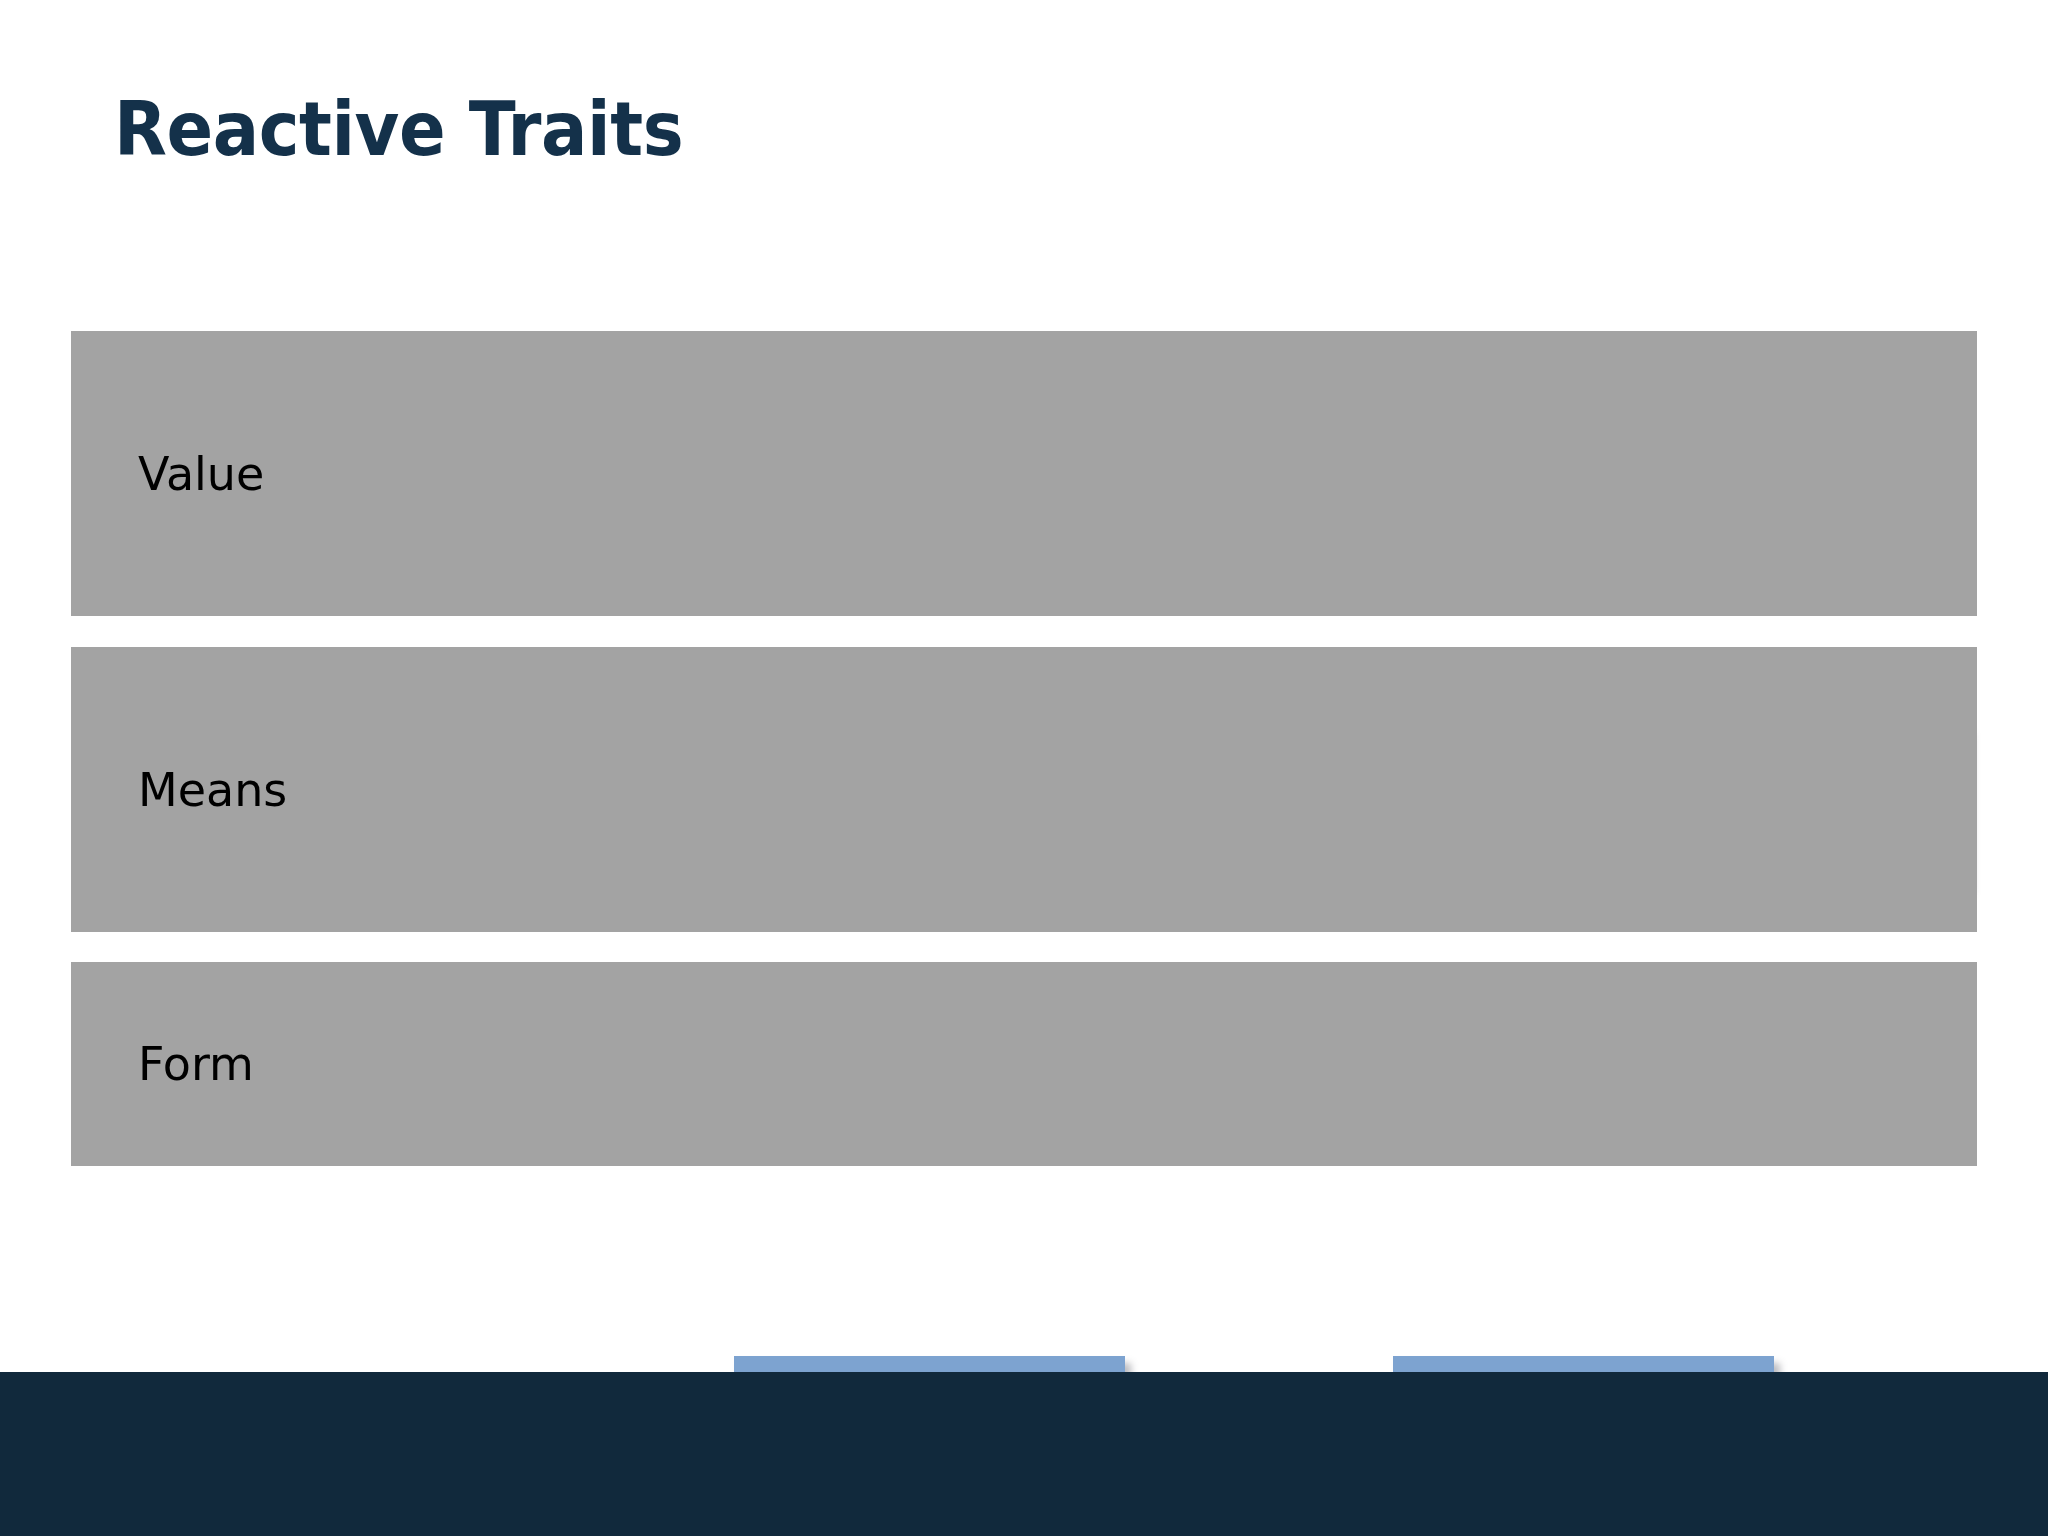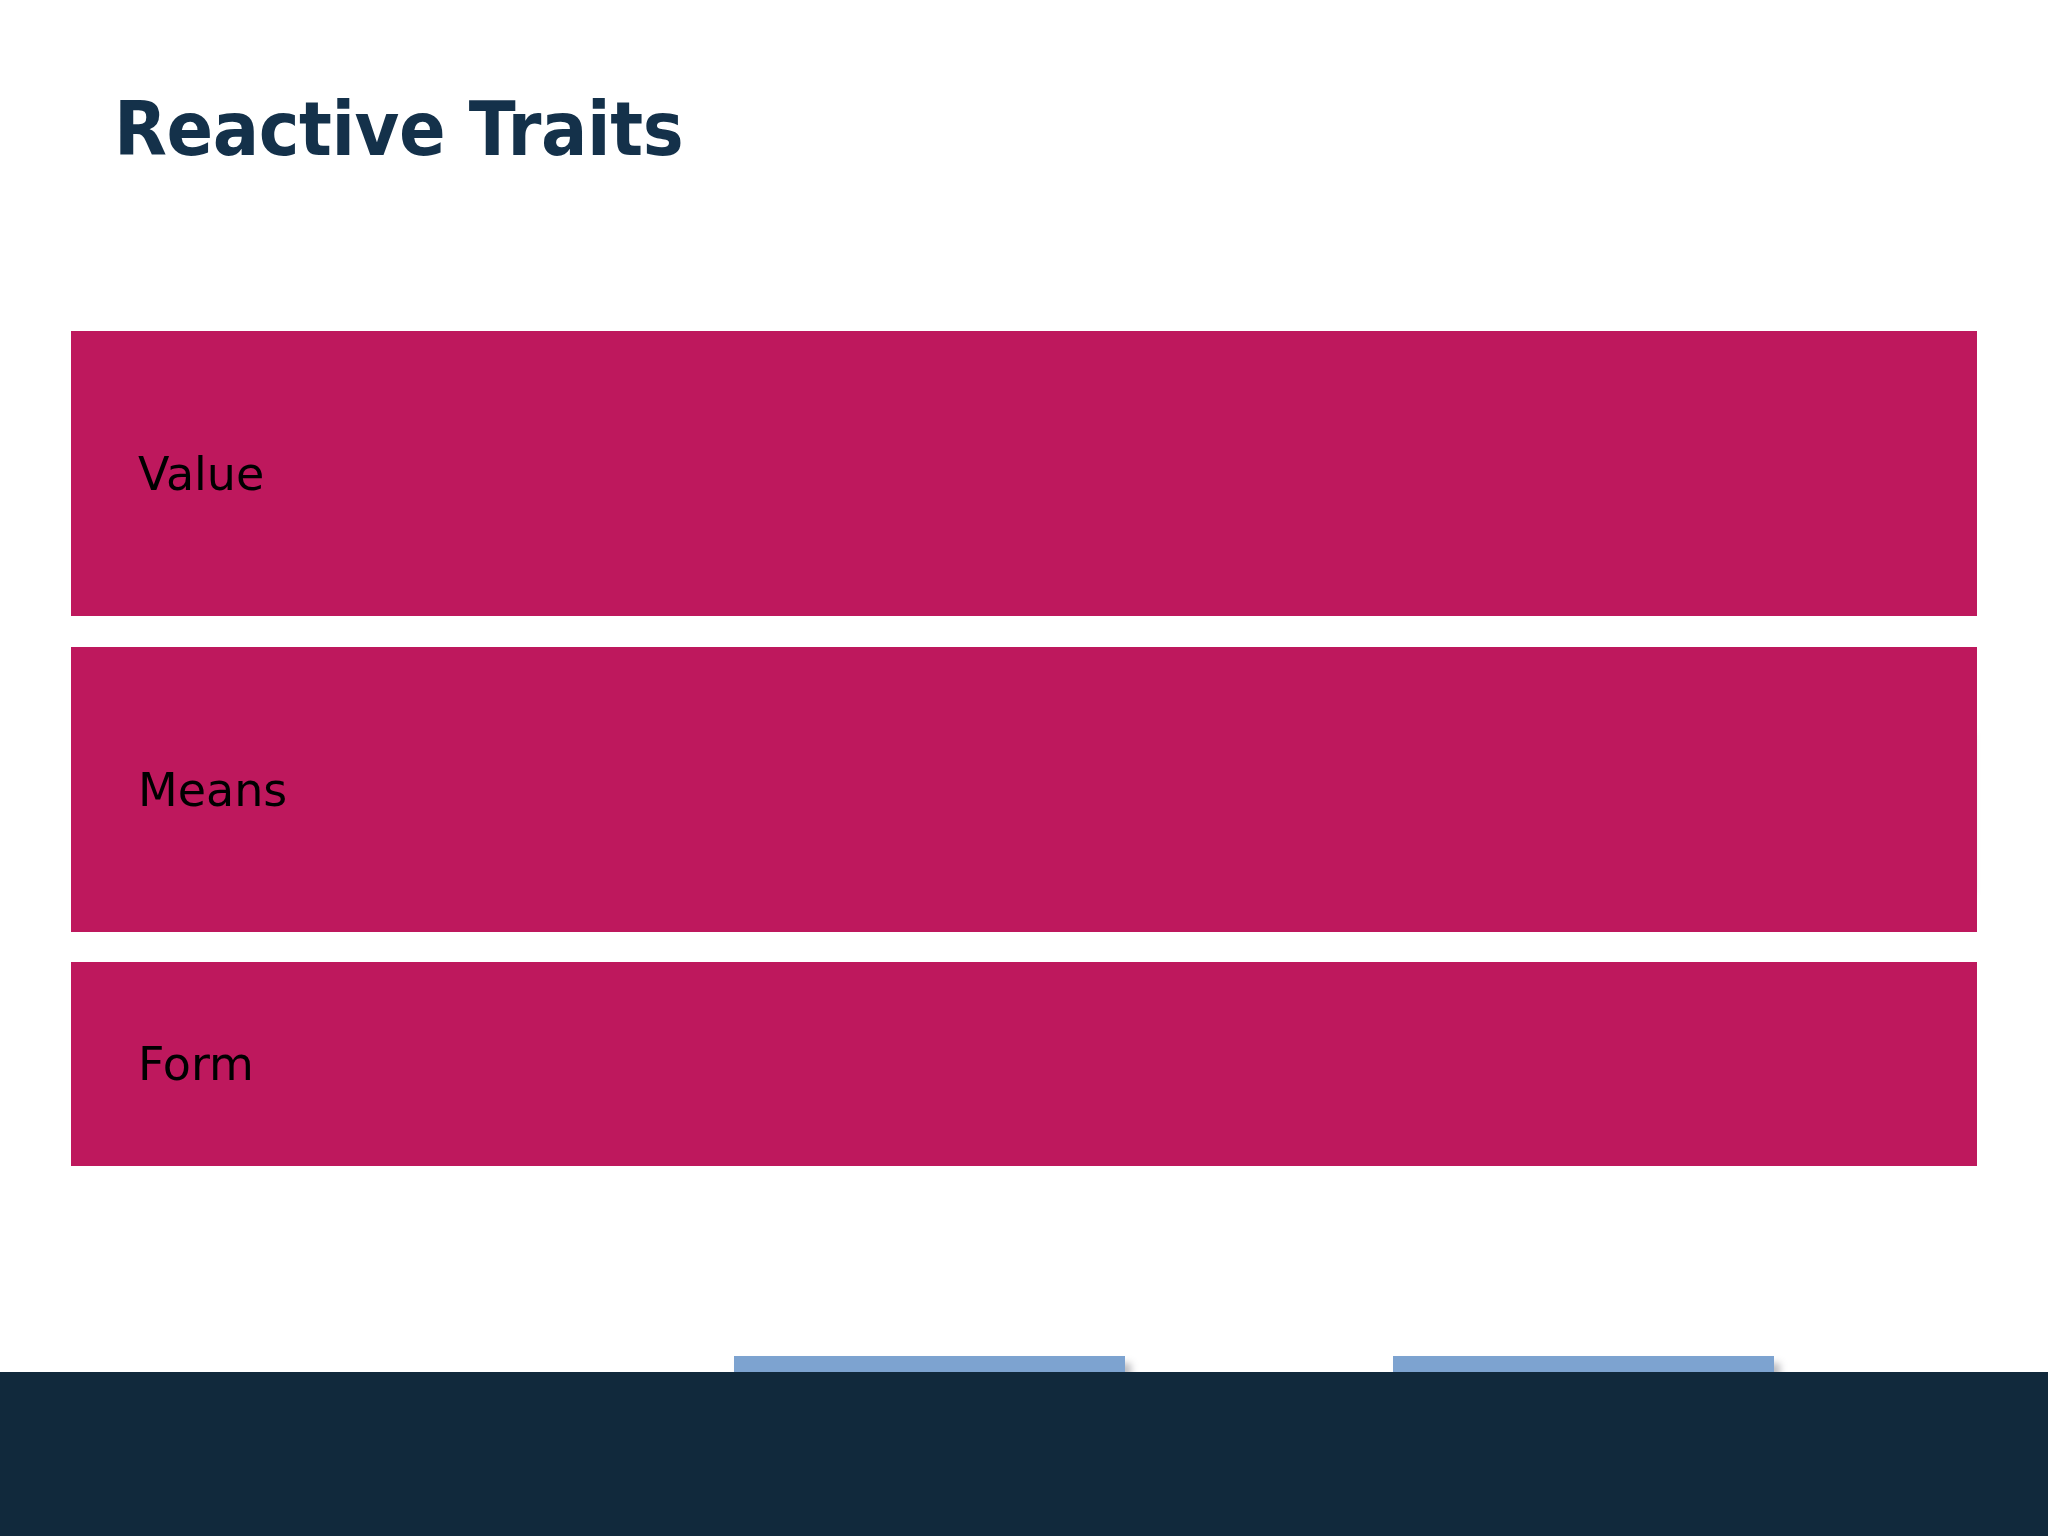--- a/index.html
+++ b/index.html
@@ -30,21 +30,21 @@
     font-family: "DejaVu Sans", sans-serif;
     transform: scaleX(0.93);
     transform-origin: left top;
   }
 
   
   .row-band {
     position: absolute;
     left: 71px;
     width: 1906px;
-    background: #be185d;
+    background: #a3a3a3;
   }
   .row-band.r1 { top: 331px;  height: 285px; }
   .row-band.r2 { top: 647px;  height: 285px; }
   .row-band.r3 { top: 962px;  height: 204px; }
 
   .row-label {
     position: absolute;
     left: 67px;
     top: 50%;
     transform: translateY(-50%);

